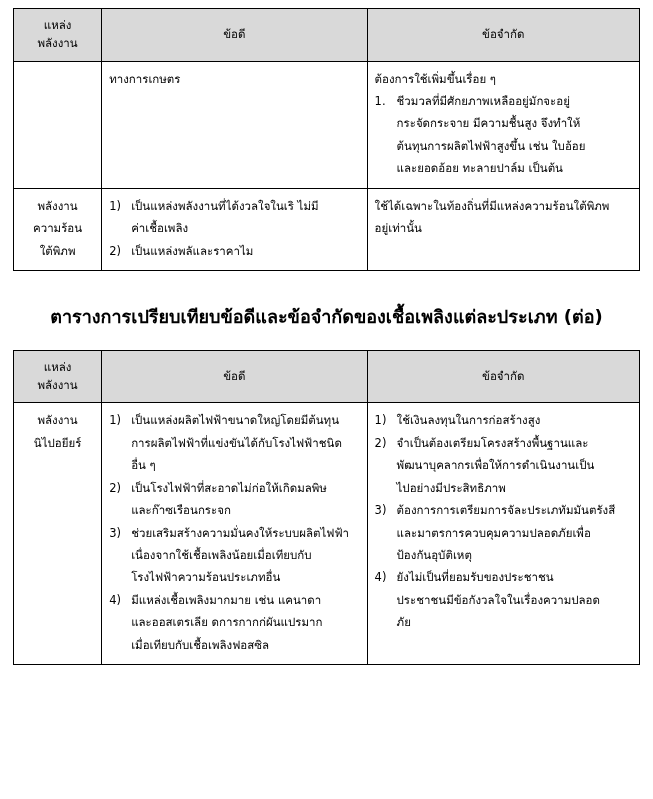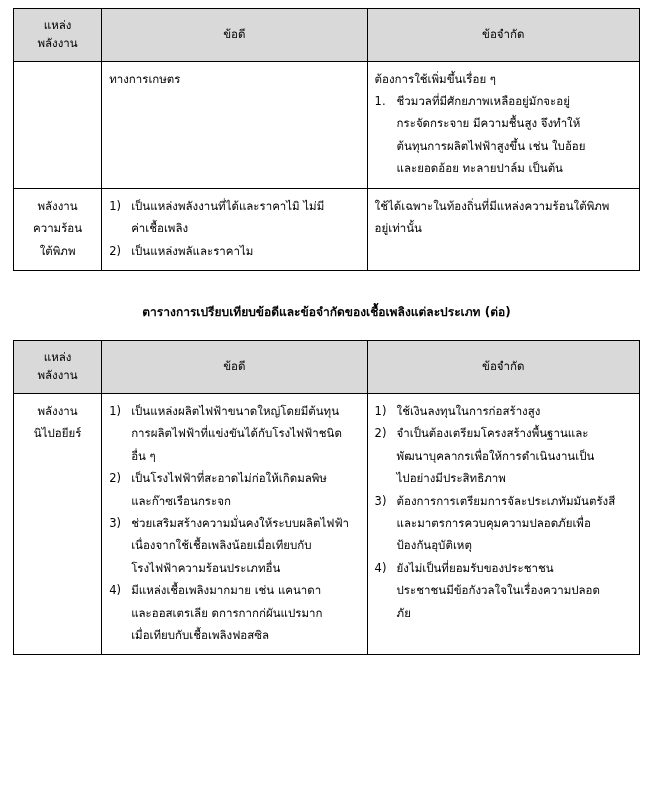--- a/index.html
+++ b/index.html
@@ -73,21 +73,21 @@
   }
   li.num > .txt {
     flex: 1 1 auto;
   }
   .plain-line {
     display: block;
   }
 
   .mid-title {
     text-align: center;
-    font-size: 12px;
+    font-size: 18px;
     font-weight: bold;
     margin: 32px 0 18px 0;
     line-height: 1.6;
   }
   .second-block {
     margin-top: 0;
   }
 </style>
 </head>
 <body>
@@ -137,21 +137,21 @@
         <td class="cell-center">
           <span class="plain-line">พลังงาน</span>
           <span class="plain-line">ความร้อน</span>
           <span class="plain-line">ใต้พิภพ</span>
         </td>
         <td>
           <ol class="plain">
             <li class="num">
               <span class="marker">1)</span>
               <span class="txt">
-                <span class="plain-line">เป็นแหล่งพลังงานที่ได้และราคาไมิ ไม่มี</span>
+                <span class="plain-line">เป็นแหล่งพลังงานที่ได้งวลใจในเริ ไม่มี</span>
                 <span class="plain-line">ค่าเชื้อเพลิง</span>
               </span>
             </li>
             <li class="num">
               <span class="marker">2)</span>
               <span class="txt">
                 <span class="plain-line">เป็นแหล่งพลัและราคาไม</span>
               </span>
             </li>
           </ol>

